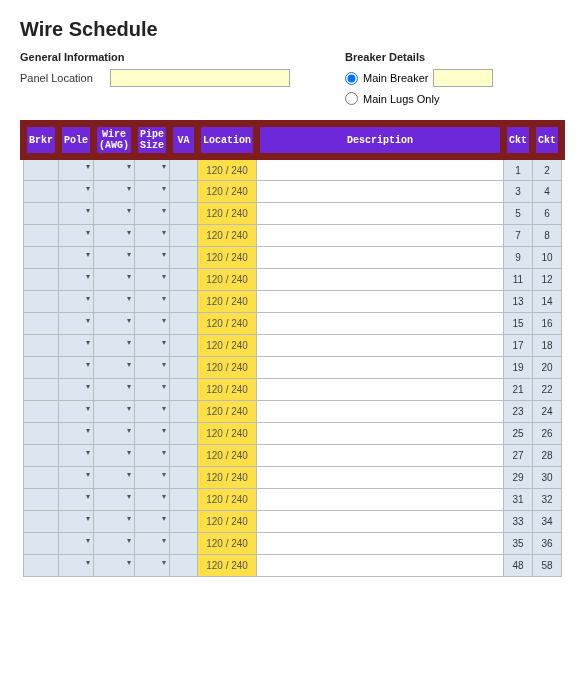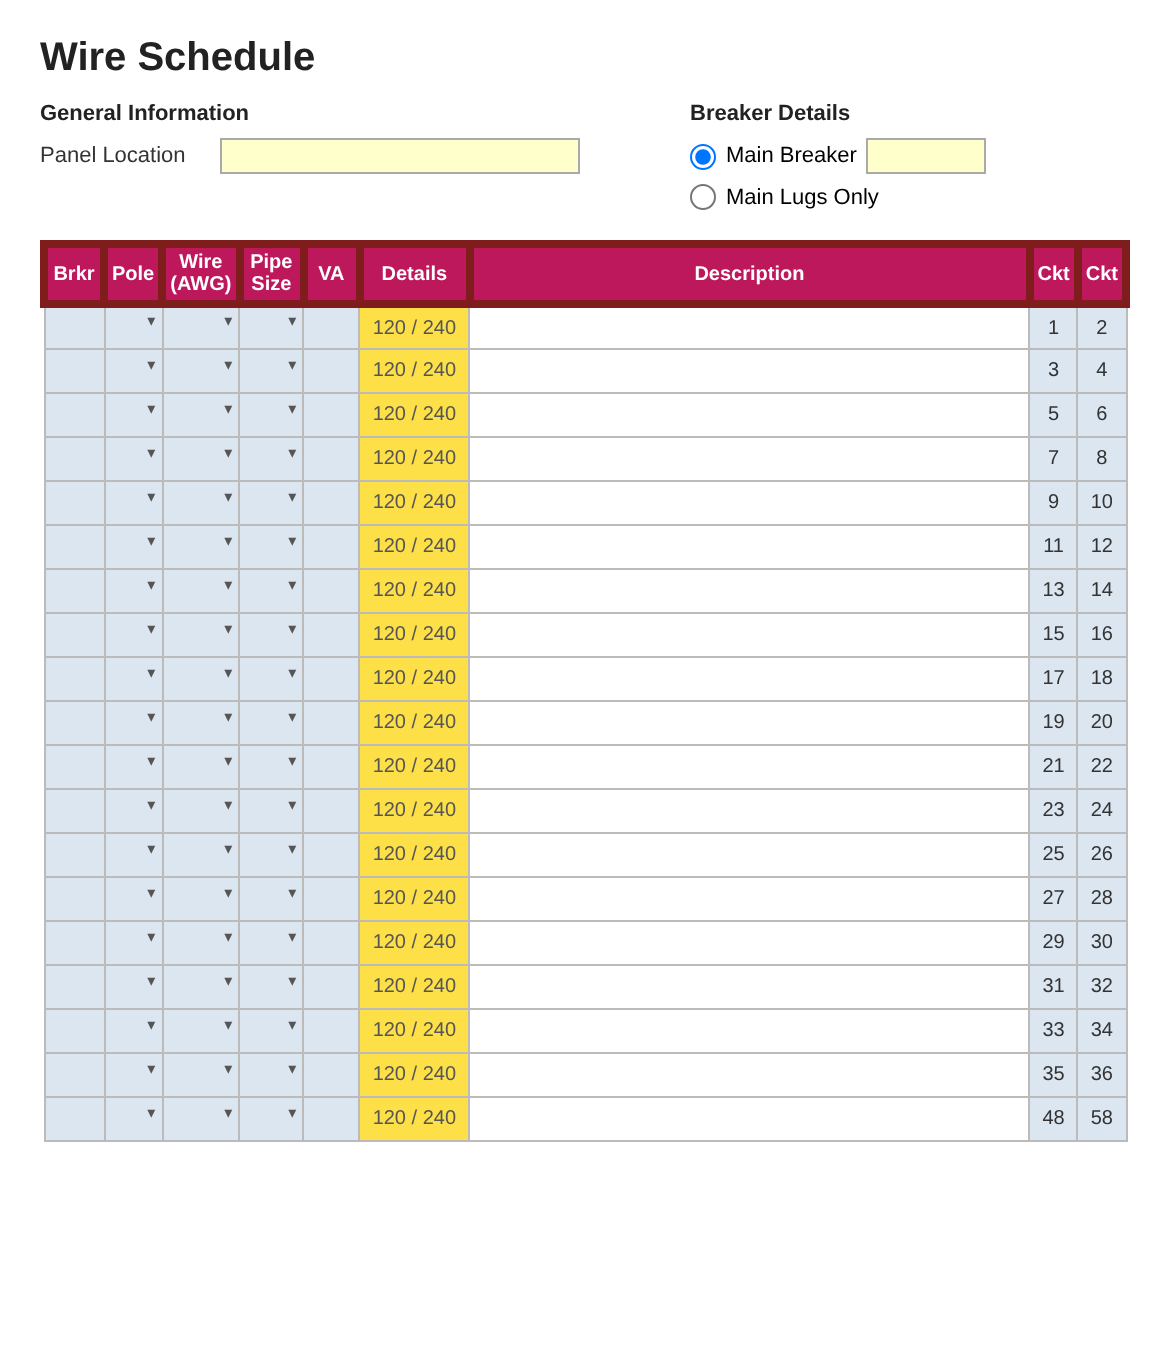--- a/index.html
+++ b/index.html
@@ -66,27 +66,28 @@
       background: #ffffcc;
       margin-left: 5px;
     }
     
     .schedule-table {
       width: 100%;
       border-collapse: collapse;
       font-size: 10px;
     }
     .schedule-table th {
-      background: #be185d;
+      background: #6d28d9;
       color: #fff;
-      border: 4px solid #7f1d1d;
+      border: 7px solid #7f1d1d;
       text-align: center;
       padding: 2px 2px;
       font-weight: bold;
       font-size: 10px;
+      font-family: Liberation Mono, monospace;
     }
     .schedule-table td {
       border: 1px solid #bbb;
       height: 22px;
       text-align: center;
       padding: 1px;
       vertical-align: middle;
     }
     .col-brkr { width: 30px; background: #dce6f1; }
     .col-pole { width: 28px; background: #dce6f1; }
@@ -171,21 +172,21 @@
 </div>
 
 <table class="schedule-table">
   <thead>
     <tr>
       <th class="col-brkr">Brkr</th>
       <th class="col-pole">Pole</th>
       <th class="col-wire">Wire (AWG)</th>
       <th class="col-pipe">Pipe Size</th>
       <th class="col-va">VA</th>
-      <th class="col-voltage">Details</th>
+      <th class="col-voltage">Location</th>
       <th class="col-desc">Description</th>
       <th class="col-ckt1">Ckt</th>
       <th class="col-ckt2">Ckt</th>
     </tr>
   </thead>
   <tbody id="table-body">
   <tr class="odd-row">
         <td class="col-brkr"><input class="input-cell" type="text" style=""></td>
         <td class="col-pole"><div class="dropdown-wrap"><select class="select-cell"><option value=""></option><option value="1">1</option><option value="2">2</option><option value="3">3</option></select></div></td>
         <td class="col-wire"><div class="dropdown-wrap"><select class="select-cell"><option value=""></option><option value="14">14</option><option value="12">12</option><option value="10">10</option><option value="8">8</option><option value="6">6</option><option value="4">4</option><option value="2">2</option><option value="1">1</option><option value="1/0">1/0</option><option value="2/0">2/0</option><option value="3/0">3/0</option><option value="4/0">4/0</option></select></div></td>

